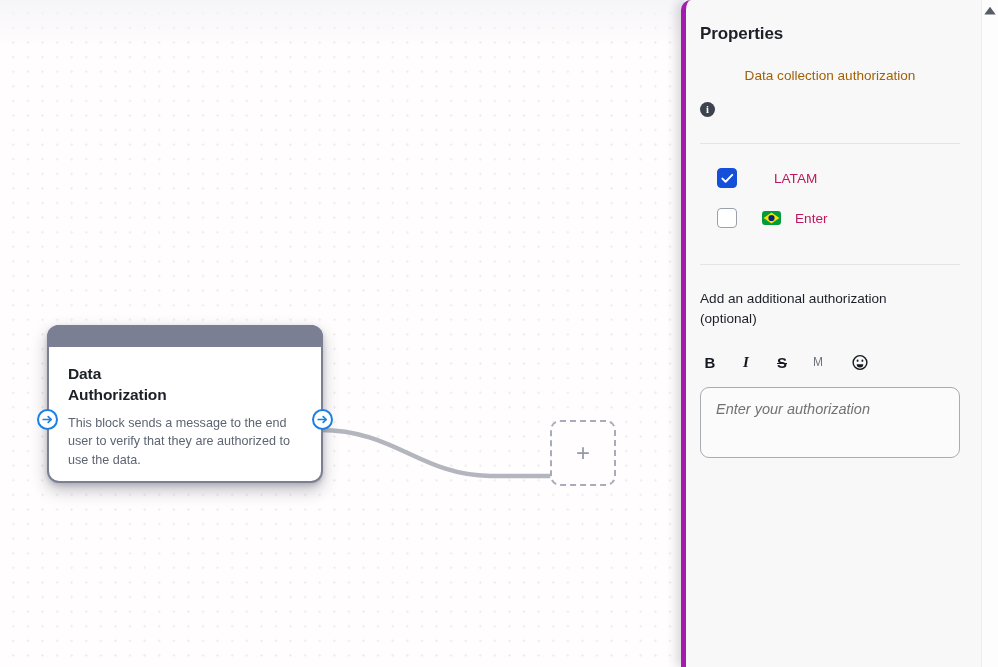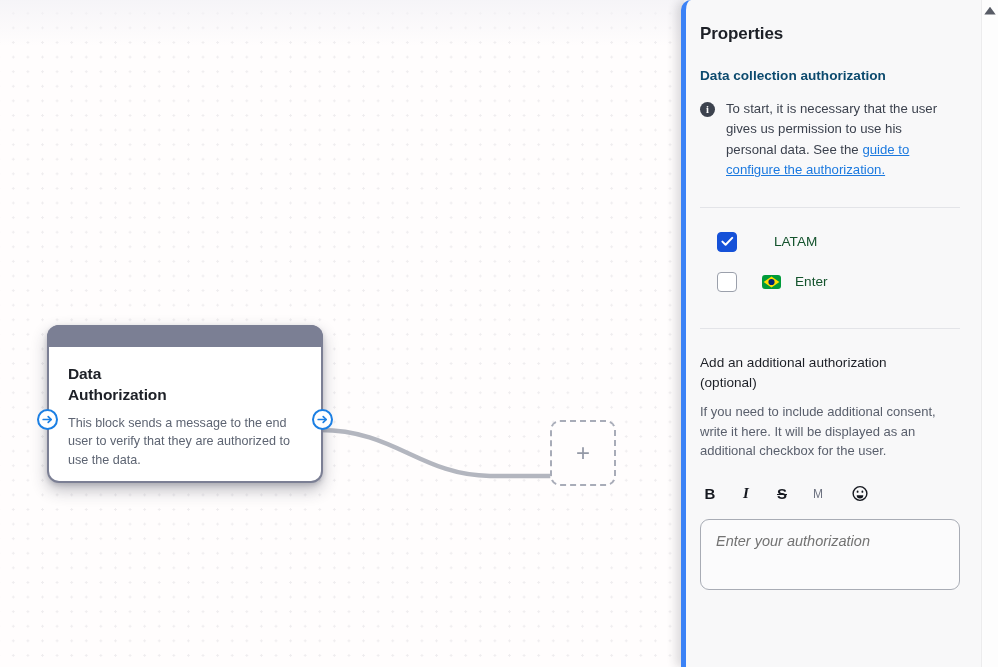--- a/index.html
+++ b/index.html
@@ -123,21 +123,21 @@
   }
 
   
   #panel {
     position: absolute;
     left: 681px;
     top: 0;
     width: 317px;
     height: 667px;
     background: #f8f8f9;
-    border-left: 5px solid #3b82f6;
+    border-left: 5px solid #a21caf;
     border-top-left-radius: 10px;
     box-shadow: -5px 0 10px rgba(40,40,50,0.16);
     overflow: hidden;
   }
   #panel-scroll {
     position: absolute;
     left: 0; top: 0;
     right: 17px;
     bottom: 0;
     padding: 24px 21px 20px 14px;
@@ -146,22 +146,23 @@
 
   .panel-title {
     font-size: 17px;
     font-weight: bold;
     color: #1d2027;
     letter-spacing: -0.1px;
   }
   .section-head {
     margin-top: 24px;
     font-size: 13.6px;
-    font-weight: bold;
-    color: #0c4a6e;
+    font-weight: normal;
+    color: #a16207;
+    text-align: center;
   }
 
   .info-row {
     display: flex;
     gap: 11px;
     margin-top: 16px;
     padding-right: 4px;
   }
   .info-icon {
     flex: 0 0 auto;
@@ -226,21 +227,21 @@
     flex: 0 0 auto;
     width: 19px;
     height: 14px;
     margin-left: 25px;
     border-radius: 3px;
     overflow: hidden;
   }
   .check-label {
     margin-left: 14px;
     font-size: 13.6px;
-    color: #14532d;
+    color: #be185d;
   }
   .check-label.no-flag { margin-left: 37px; }
 
   .sub-head {
     margin-top: 24px;
     font-size: 13.6px;
     font-weight: normal;
     color: #1d2027;
     line-height: 1.48;
   }
@@ -336,21 +337,20 @@
 
   <div id="panel">
     <div id="panel-scroll">
 
       <div class="panel-title">Properties</div>
 
       <div class="section-head">Data collection authorization</div>
 
       <div class="info-row">
         <div class="info-icon">i</div>
-        <div class="info-text"><span>To start, it is necessary that the user gives us permission to use his personal data. See the </span><a href="#">guide to configure the authorization.</a></div>
       </div>
 
       <div class="divider"></div>
 
 
       <div class="check-list">
 
         <div class="check-row">
           <div class="cbox checked">
             <svg width="13" height="11" viewBox="0 0 13 11" aria-hidden="true">
@@ -371,21 +371,20 @@
           </div>
           <div class="check-label">Enter</div>
         </div>
 
       </div>
 
       <div class="divider"></div>
 
       <div class="sub-head"><span>Add an additional authorization</span><br><span>(optional)</span></div>
 
-      <div class="help-text" style="margin-top:9px">If you need to include additional consent, write it here. It will be displayed as an additional checkbox for the user.</div>
 
       <div class="toolbar">
         <span class="tb tb-b">B</span>
         <span class="tb tb-i">I</span>
         <span class="tb tb-s">S</span>
         <span class="tb tb-m">M</span>
         <span class="tb tb-e">
           <svg width="17" height="17" viewBox="0 0 17 17" aria-hidden="true">
             <circle cx="8.5" cy="8.5" r="7.3" fill="none" stroke="#15181f" stroke-width="1.5"></circle>
             <rect x="5" y="5.4" width="1.9" height="2.4" rx="0.9" fill="#15181f"></rect>

